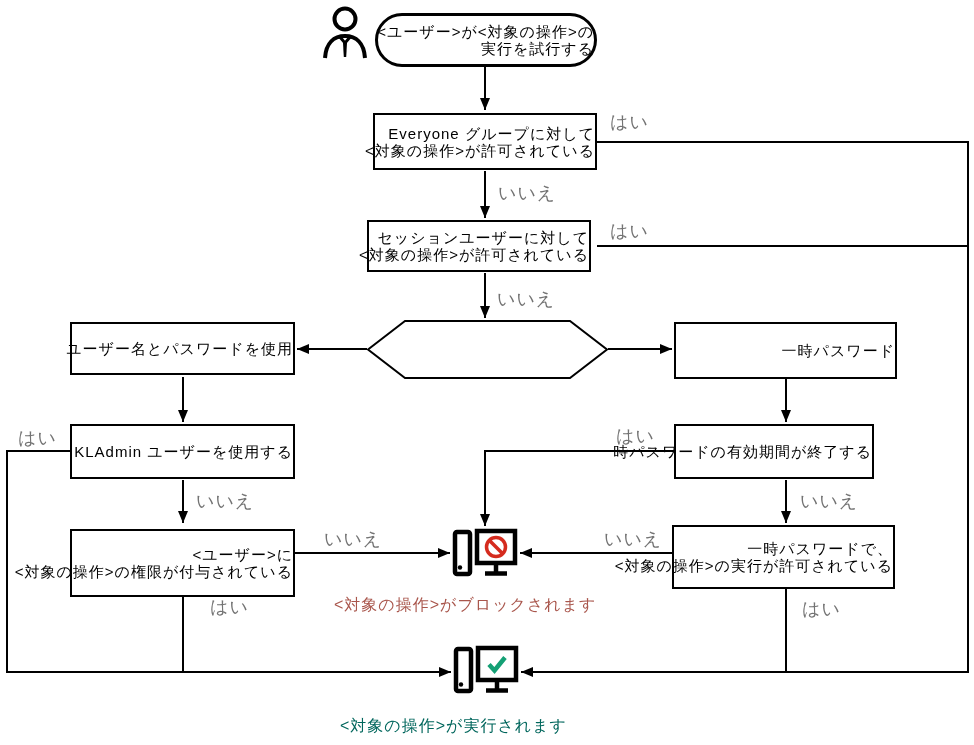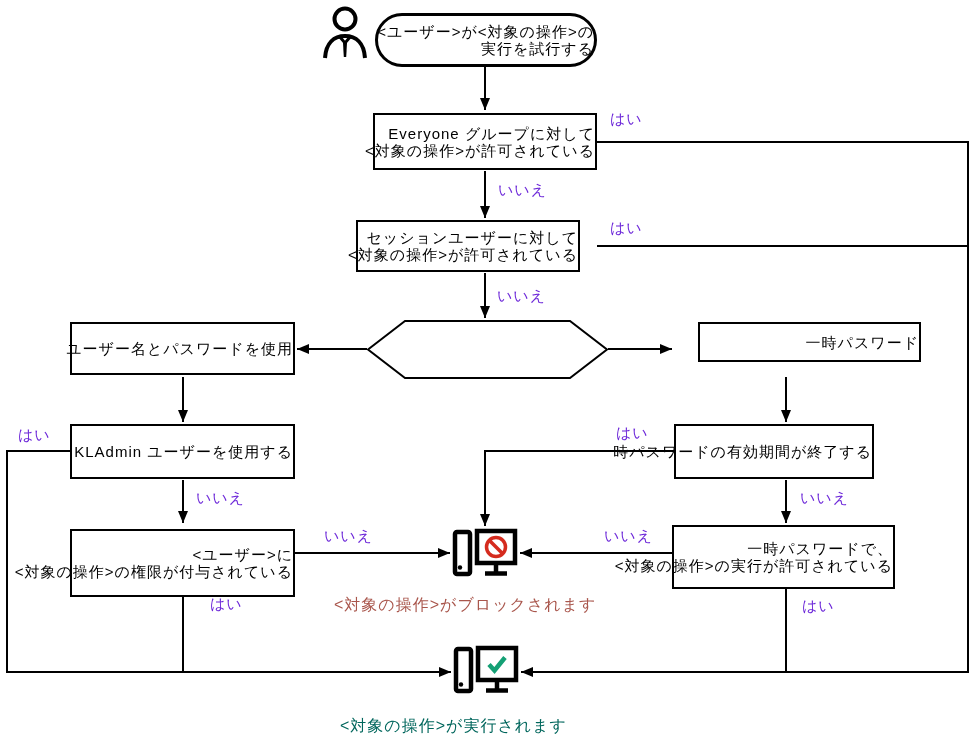--- a/index.html
+++ b/index.html
@@ -7,21 +7,21 @@
   .canvas{position:relative;width:974px;height:745px;background:#fff;overflow:hidden}
   .lines{position:absolute;left:0;top:0;width:974px;height:745px;pointer-events:none}
   .node{position:absolute;display:flex;flex-direction:column;align-items:flex-end;justify-content:center;
         text-align:center;background:#fff;border:2px solid #000;font-size:15px;letter-spacing:1px;
         line-height:17px;color:#000;z-index:2}
   .node span{display:block;white-space:nowrap}
   .pill{border-width:3px;border-radius:28px}
   .hex{border:none;background:transparent}
   .hex svg{position:absolute;left:0;top:0}
   .hex .txt{position:relative;z-index:1}
-  .lbl{position:absolute;font-size:15px;color:#6d28d9;letter-spacing:1px;z-index:2;white-space:nowrap}
+  .lbl{position:absolute;font-size:18px;color:#737373;letter-spacing:1px;z-index:2;white-space:nowrap}
   .result{position:absolute;font-size:16px;letter-spacing:1px;text-align:left;width:320px;z-index:2;white-space:nowrap}
   .result.blocked{color:var(--blocked-text,#a9564c)}
   .result.executed{color:var(--executed-text,#00665c)}
   .icon{position:absolute;z-index:3}
 </style>
 </head>
 <body>
 
 <div class="canvas">
 
@@ -64,21 +64,21 @@
   <div class="node pill" style="left:375px;top:13px;width:222px;height:54px">
     <span>&lt;ユーザー&gt;が&lt;対象の操作&gt;の</span>
     <span>実行を試行する</span>
   </div>
 
   <div class="node" style="left:373px;top:113px;width:224px;height:57px">
     <span>Everyone グループに対して</span>
     <span>&lt;対象の操作&gt;が許可されている</span>
   </div>
 
-  <div class="node" style="left:356px;top:220px;width:224px;height:52px">
+  <div class="node" style="left:367px;top:220px;width:224px;height:52px">
     <span>セッションユーザーに対して</span>
     <span>&lt;対象の操作&gt;が許可されている</span>
   </div>
 
   <div class="node hex" style="left:367px;top:320px;width:241px;height:59px">
     <svg width="241" height="59" viewBox="0 0 241 59">
       <polygon points="1,29.5 38,1 203,1 240,29.5 203,58 38,58" fill="#fff" stroke="#000" stroke-width="2"></polygon>
     </svg>
   </div>
 
@@ -88,21 +88,21 @@
 
   <div class="node" style="left:70px;top:424px;width:225px;height:55px">
     <span>KLAdmin ユーザーを使用する</span>
   </div>
 
   <div class="node" style="left:70px;top:529px;width:225px;height:68px">
     <span>&lt;ユーザー&gt;に</span>
     <span>&lt;対象の操作&gt;の権限が付与されている</span>
   </div>
 
-  <div class="node" style="left:698px;top:322px;width:223px;height:40px">
+  <div class="node" style="left:674px;top:322px;width:223px;height:57px">
     <span>一時パスワード</span>
   </div>
 
   <div class="node" style="left:674px;top:424px;width:200px;height:55px">
     <span>一時パスワードの有効期間が終了する</span>
   </div>
 
   <div class="node" style="left:672px;top:525px;width:223px;height:64px">
     <span>一時パスワードで、</span>
     <span>&lt;対象の操作&gt;の実行が許可されている</span>

